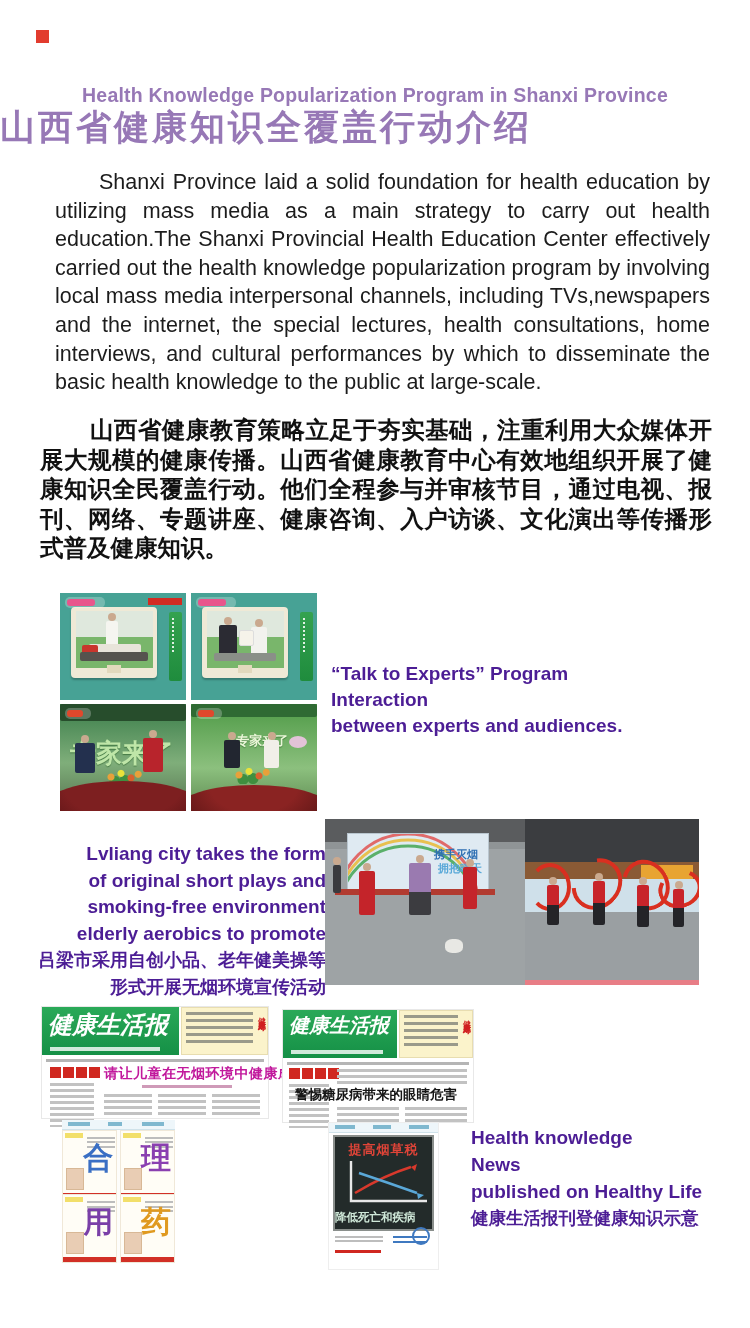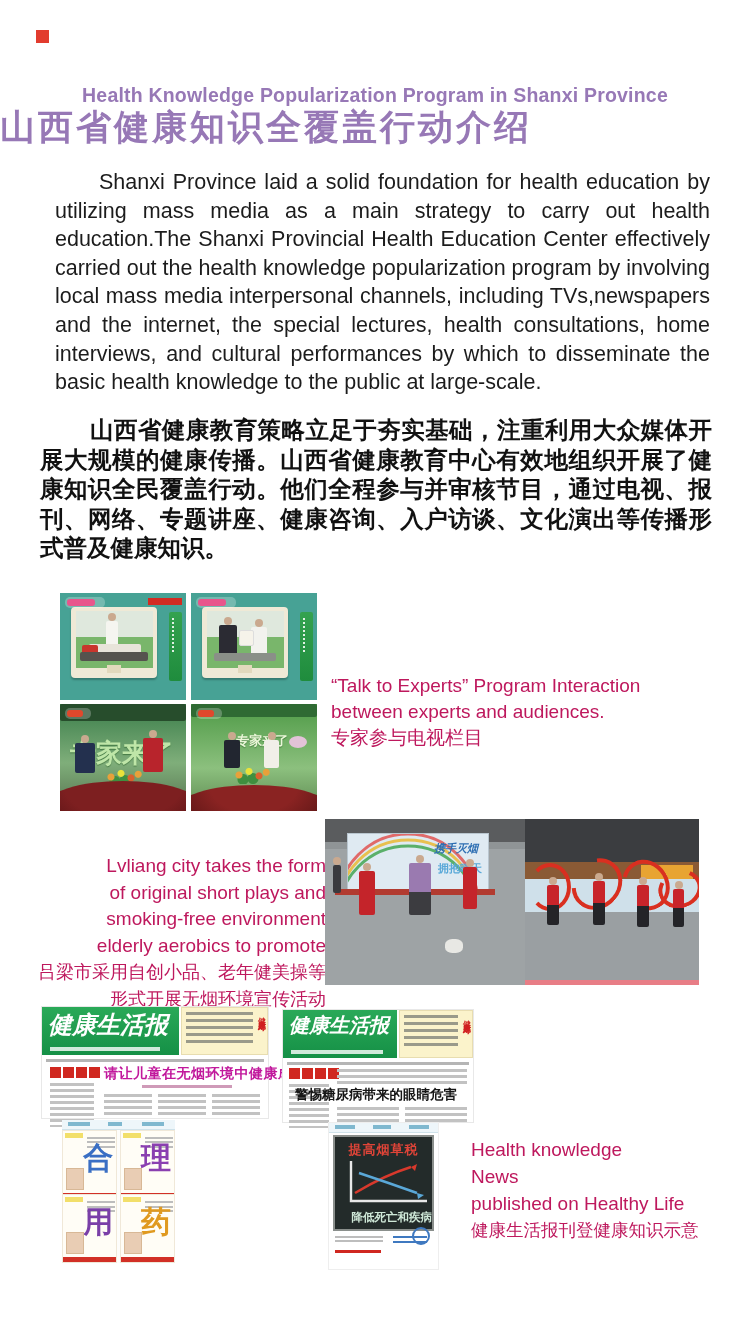--- a/index.html
+++ b/index.html
@@ -34,35 +34,35 @@
   .desk{position:absolute;left:-12%;width:124%;height:46%;background:radial-gradient(ellipse at 50% 0%,#7d1f20 0 55%,#5d1516 85%);border-radius:50% 50% 0 0;}
   .flowers{position:absolute;width:40px;height:18px;background:
      radial-gradient(circle at 20% 50%,#e8a13a 0 3px,transparent 4px),
      radial-gradient(circle at 45% 30%,#e8e23a 0 3px,transparent 4px),
      radial-gradient(circle at 70% 55%,#d8622e 0 3px,transparent 4px),
      radial-gradient(circle at 88% 35%,#e8a13a 0 3px,transparent 4px),
      radial-gradient(circle at 55% 70%,#3f8f3f 0 5px,transparent 6px),
      radial-gradient(circle at 30% 75%,#3f8f3f 0 5px,transparent 6px);}
 
   
-  .cap{font-weight:normal;color:#be185d;margin-top:12px;}
+  .cap{font-weight:bold;color:#4c1d95;}
   #tv-caption{left:331px;top:661px;width:335px;font-size:19px;line-height:26px;}
   #tv-caption .zh{font-size:19px;}
   #lvliang-caption{left:36px;top:841px;width:290px;text-align:right;font-size:19px;line-height:26.5px;}
   #lvliang-caption .zh{font-size:18px;line-height:27px;}
   #news-caption{left:471px;top:1124px;width:240px;font-size:19px;line-height:27px;}
   #news-caption .zh{font-size:17.5px;}
 
   
   #dance-photo{left:325px;top:819px;width:374px;height:166px;overflow:hidden;background:#a9abac;}
   #dance-left{position:absolute;left:0;top:0;width:200px;height:100%;background:linear-gradient(#5a5c5e 0 14%,#8f9496 14% 18%,#9ea3a5 18% 100%);}
   #billboard{position:absolute;left:22px;top:14px;width:140px;height:58px;background:#dfeaf2;border:1px solid #b9c6cf;overflow:hidden;}
   #billboard svg{position:absolute;left:0;top:0;}
   .bb-text{position:absolute;font-weight:bold;line-height:12px;font-size:11px;}
-  #bb-t1{right:10px;top:8px;color:#2e6fb3;font-style:italic;}
+  #bb-t1{right:10px;top:14px;color:#2e6fb3;}
   #bb-t2{right:6px;top:28px;color:#58a8d8;}
   #bb-stage{position:absolute;left:10px;top:70px;width:160px;height:6px;background:#b23b30;}
   .person{position:absolute;border-radius:2px;}
   .head{position:absolute;left:50%;top:-8px;width:8px;height:8px;margin-left:-4px;border-radius:50%;background:#caa98f;}
   #dance-right{position:absolute;left:200px;top:0;width:174px;height:100%;background:linear-gradient(#3b3d40 0 26%,#8a5a35 26% 36%,#cfe0ea 36% 56%,#9a9fa2 56% 100%);}
   #dr-sign{position:absolute;right:6px;top:28%;width:52px;height:14px;background:#e8a432;}
   #dr-strip{position:absolute;left:0;bottom:0;width:100%;height:5px;background:#e87d86;}
   .ribbon{position:absolute;border:4px solid #d92f20;border-radius:50%;border-left-color:transparent;}
   .speaker{position:absolute;width:10px;height:26px;background:#2c2c2e;}
 
@@ -88,21 +88,21 @@
   .cell{position:absolute;width:49%;height:48%;background:#fffdf6;box-sizing:border-box;border:1px solid #f0e8d8;}
   .cell .char{position:absolute;right:3px;top:12px;font-size:30px;font-weight:bold;line-height:30px;}
   .cell .docphoto{position:absolute;left:3px;bottom:8px;width:16px;height:20px;background:#e9cdb4;border:1px solid #d8b896;}
   .cell .redstrip{position:absolute;left:0;bottom:0;width:100%;height:5px;background:#d23026;}
   .cell .tag{position:absolute;left:2px;top:2px;width:18px;height:5px;background:#f2df6a;}
   .microbars i{display:block;height:2px;background:#bdbdbd;margin-top:2.6px;}
   #iodine-title1{position:absolute;left:0;top:13px;width:100%;text-align:center;font-size:13px;font-weight:bold;color:#3da03a;}
   #iodine-title2{position:absolute;left:0;top:28px;width:100%;text-align:center;font-size:10px;font-weight:bold;color:#3da03a;}
   #board{position:absolute;left:4px;top:12px;right:4px;height:92px;background:#232b2a;border:2px solid #8a8f8c;}
   #board .t-top{position:absolute;left:0;top:4px;width:100%;text-align:center;color:#e04438;font-size:13px;font-weight:bold;letter-spacing:1px;}
-  #board .t-bottom{position:absolute;left:0;bottom:4px;width:100%;text-align:right;color:#cfe8d8;font-size:11.5px;font-weight:bold;}
+  #board .t-bottom{position:absolute;left:0;bottom:4px;width:100%;text-align:left;color:#cfe8d8;font-size:11.5px;font-weight:bold;}
   .who-circle{position:absolute;right:8px;bottom:6px;width:14px;height:14px;border:2px solid #3f79c0;border-radius:50%;}
   .who-bars i{display:block;height:2.4px;background:#3f79c0;margin-top:2.6px;width:34px;}
   .redbars i{display:block;height:3px;background:#d02820;margin-top:3px;width:46px;}
 </style>
 </head>
 <body>
 
 <div id="page">
 
   <div class="abs" id="red-mark"></div>
@@ -184,21 +184,20 @@
     <div class="fig" style="left:78%;top:30%;width:18px;height:12px;background:#e3c3d8;border-radius:50%;"></div>
     <div class="desk" style="bottom:-22%;background:radial-gradient(ellipse at 50% 0%,#8a2322 0 40%,#601717 75%);"></div>
     <div class="tv-logo" style="width:26px;">
         <b style="width:16px;background:#e0482c;"></b>
       </div>
   </div>
 
   <div class="abs cap" id="tv-caption">
     <div>“Talk to Experts”  Program  Interaction</div>
     <div>between experts and audiences.</div>
-    <div class="zh">专家参与电视栏目</div>
   </div>
 
   <div class="abs cap" id="lvliang-caption">
     <div>Lvliang city takes the form</div>
     <div>of original short plays and</div>
     <div>smoking-free environment</div>
     <div>elderly aerobics to promote</div>
     <div class="zh">吕梁市采用自创小品、老年健美操等</div>
     <div class="zh">形式开展无烟环境宣传活动</div>
   </div>

